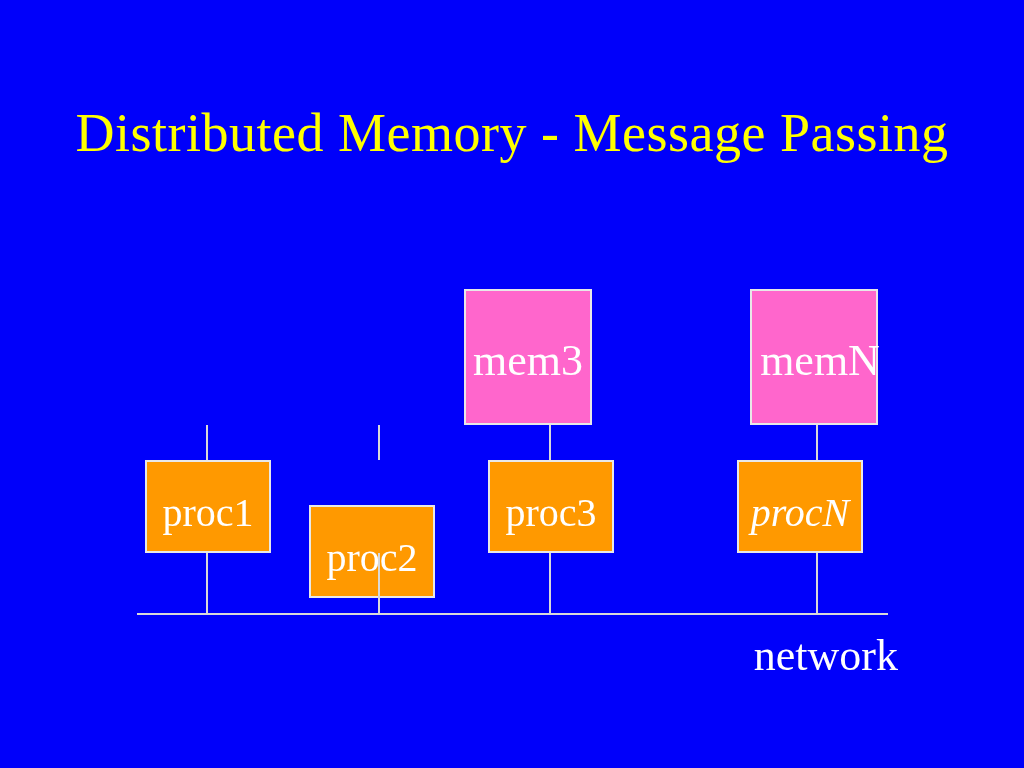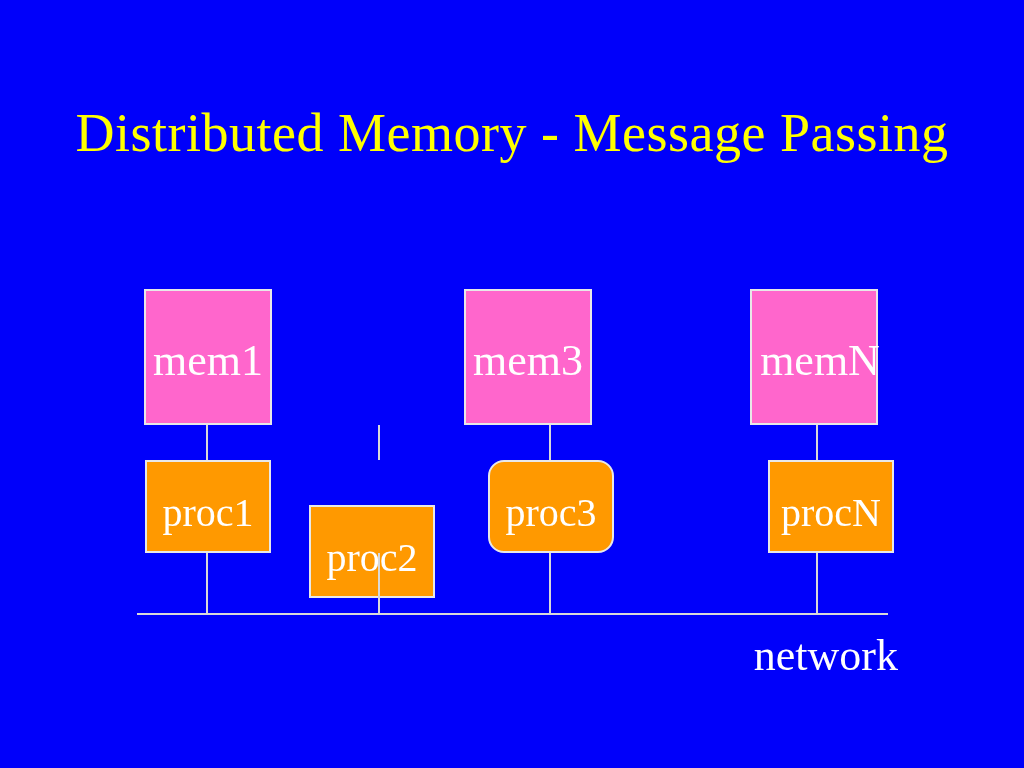--- a/index.html
+++ b/index.html
@@ -51,22 +51,22 @@
     background: var(--processor-fill, #ff9900);
     font-size: 40px;
     padding-top: 12px;
   }
   .mem.c1 { left: 144px; }
   .mem.c2 { left: 316px; }
   .mem.c3 { left: 464px; font-family: Liberation Serif, serif; }
   .mem.c4 { left: 750px; padding-left: 12px; }
   .proc.c1 { left: 145px; }
   .proc.c2 { left: 309px; margin-top: 45px; }
-  .proc.c3 { left: 488px; border-radius: 16px; }
-  .proc.c4 { left: 768px; }
+  .proc.c3 { left: 488px; }
+  .proc.c4 { left: 737px; font-style: italic; }
   .vline {
     position: absolute;
     width: 2px;
     background: var(--connector-line, #d9d9d9);
   }
   .v-top { top: 425px; height: 35px; }
   .v-bot { top: 553px; height: 60px; }
   .vline.c1 { left: 206px; }
   .vline.c2 { left: 378px; }
   .vline.c3 { left: 549px; }
@@ -89,23 +89,20 @@
     color: var(--box-text, #ffffff);
   }
 </style>
 </head>
 <body>
 
 <div class="slide">
 
   <h1 class="title">Distributed Memory - Message Passing</h1>
 
-  <div class="box mem c1">
-    <span>mem1</span>
-  </div>
   <div class="vline v-top c1"></div>
   <div class="box proc c1">
     <span>proc1</span>
   </div>
   <div class="vline v-bot c1"></div>
 
   <div class="vline v-top c2"></div>
   <div class="box proc c2">
     <span>proc2</span>
   </div>

